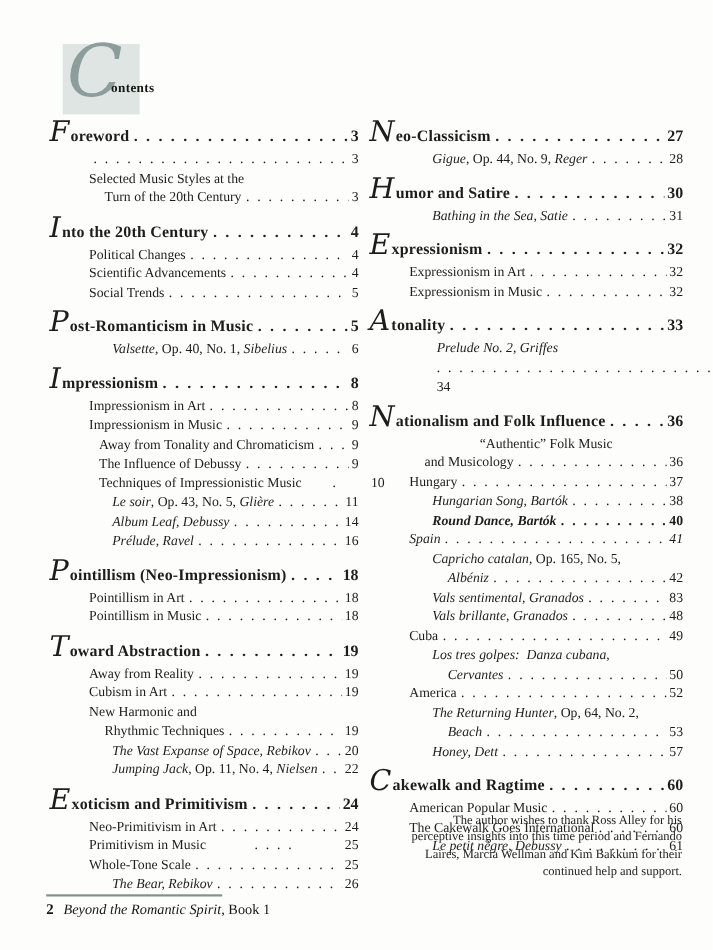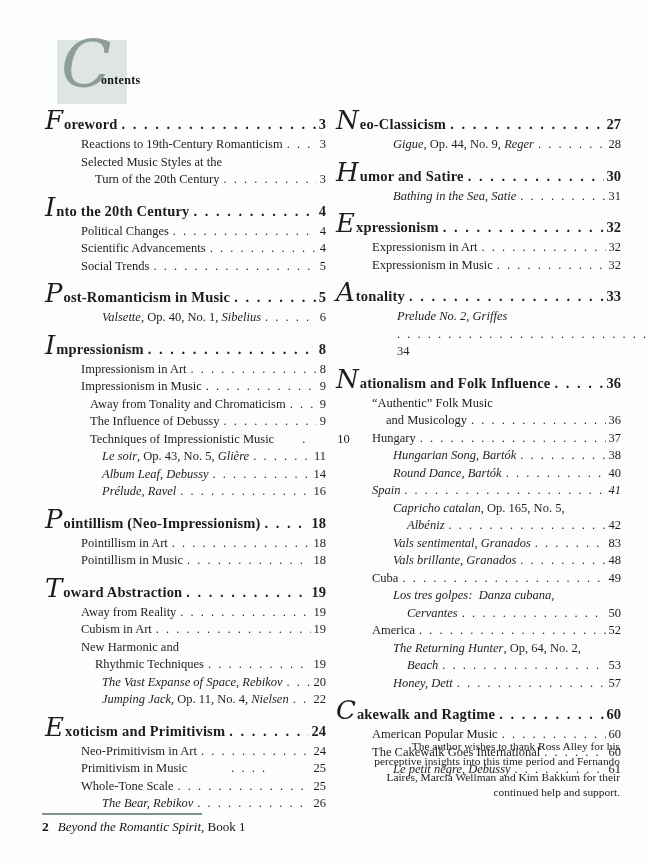--- a/index.html
+++ b/index.html
@@ -61,21 +61,20 @@
 
   <div class="col col-left" id="col-left">
       <div class="section">
         <div class="toc-line sec-head">
           <span class="sec-initial">F</span>
           <span class="sec-title">oreword</span>
           <span class="leader"></span>
           <span class="pg">3</span>
         </div>
         <div class="toc-line" style="padding-left: 36px;">
-          <span class="seg">Reactions to 19th-Century Romanticism</span>
           <span class="leader"></span>
           <span class="pg">3</span>
         </div>
         <div class="toc-line" style="padding-left: 36px;">
           <span class="seg">Selected Music Styles at the</span>
         </div>
         <div class="toc-line" style="padding-left: 50px;">
           <span class="seg">Turn of the 20th Century</span>
           <span class="leader"></span>
           <span class="pg">3</span>
@@ -314,39 +313,39 @@
           <span class="pg">34</span>
         </div>
       </div>
       <div class="section">
         <div class="toc-line sec-head">
           <span class="sec-initial">N</span>
           <span class="sec-title">ationalism and Folk Influence</span>
           <span class="leader"></span>
           <span class="pg">36</span>
         </div>
-        <div class="toc-line" style="padding-left: 36px;">
+        <div class="toc-line" style="padding-left: 36px; justify-content: center;">
           <span class="seg">“Authentic” Folk Music</span>
         </div>
         <div class="toc-line" style="padding-left: 50px;">
           <span class="seg">and Musicology</span>
           <span class="leader"></span>
           <span class="pg">36</span>
         </div>
         <div class="toc-line" style="padding-left: 36px;">
           <span class="seg">Hungary</span>
           <span class="leader"></span>
           <span class="pg">37</span>
         </div>
         <div class="toc-line" style="padding-left: 57px;">
           <span class="seg it">Hungarian Song, Bartók</span>
           <span class="leader"></span>
           <span class="pg">38</span>
         </div>
-        <div class="toc-line" style="padding-left: 57px;">
+        <div class="toc-line" style="padding-left: 57px; font-weight: bold;">
           <span class="seg it">Round Dance, Bartók</span>
           <span class="leader"></span>
           <span class="pg">40</span>
         </div>
         <div class="toc-line" style="padding-left: 36px; font-style: italic;">
           <span class="seg">Spain</span>
           <span class="leader"></span>
           <span class="pg">41</span>
         </div>
         <div class="toc-line" style="padding-left: 57px;">

